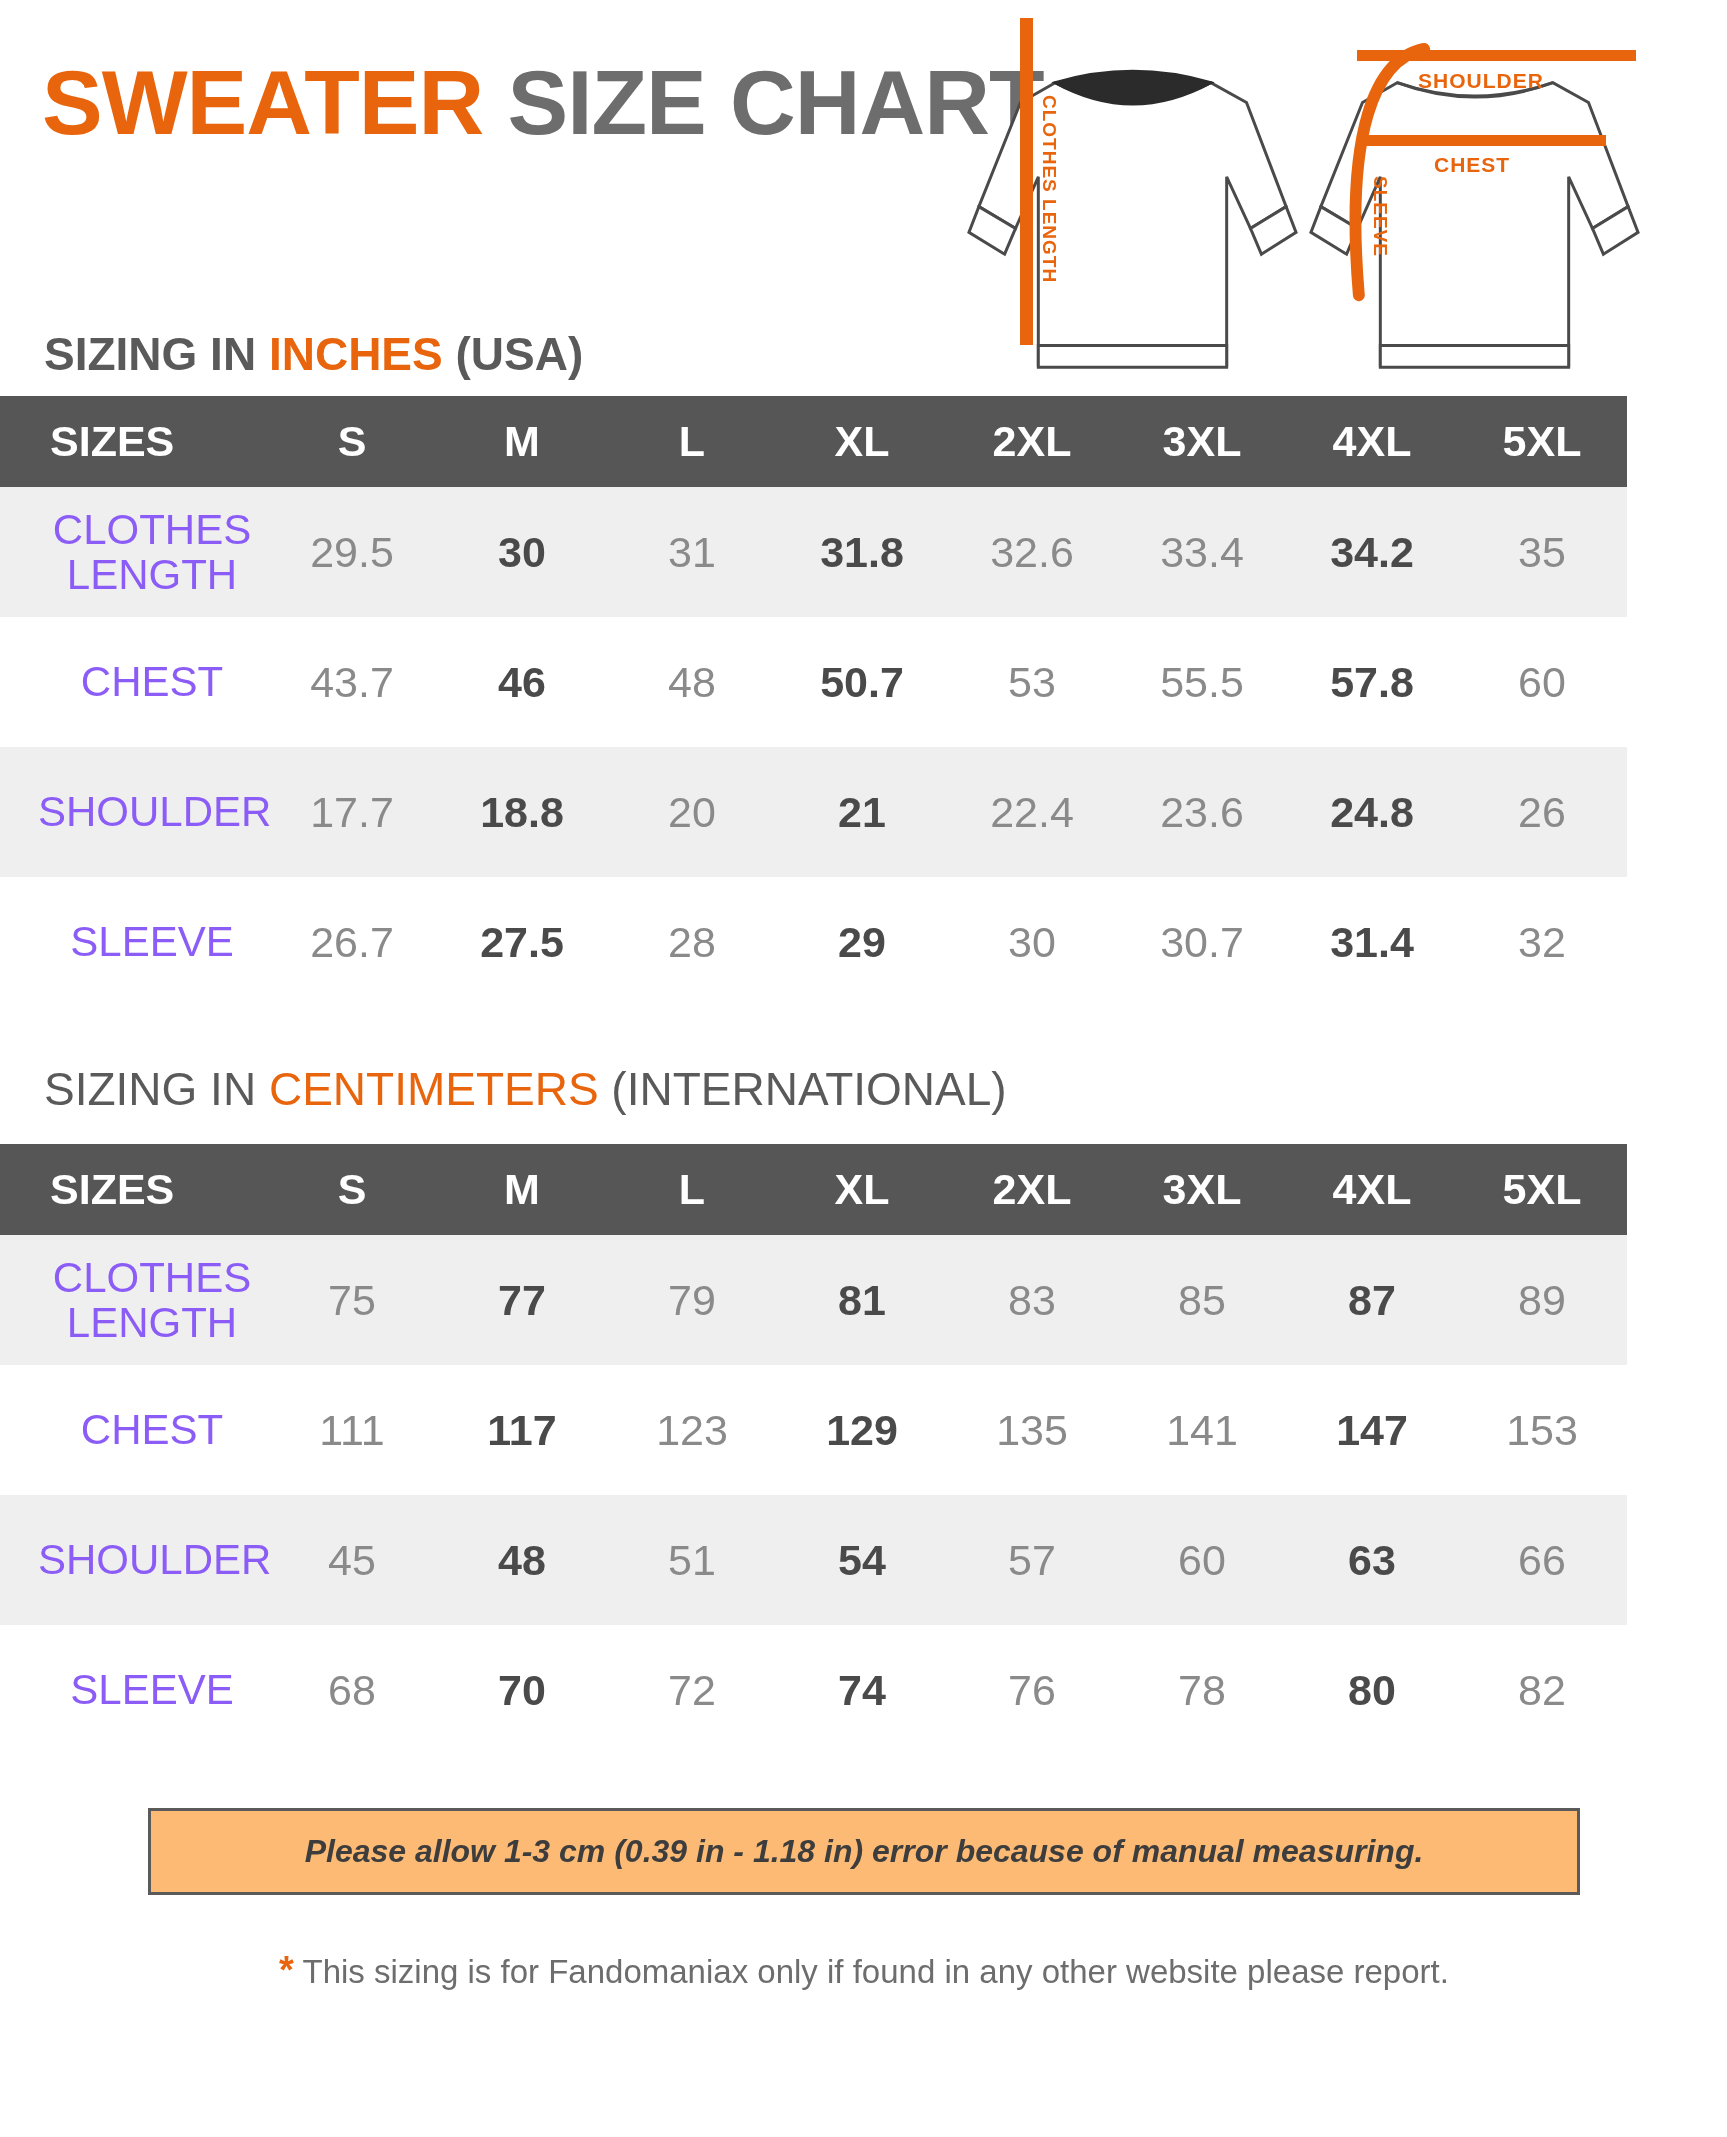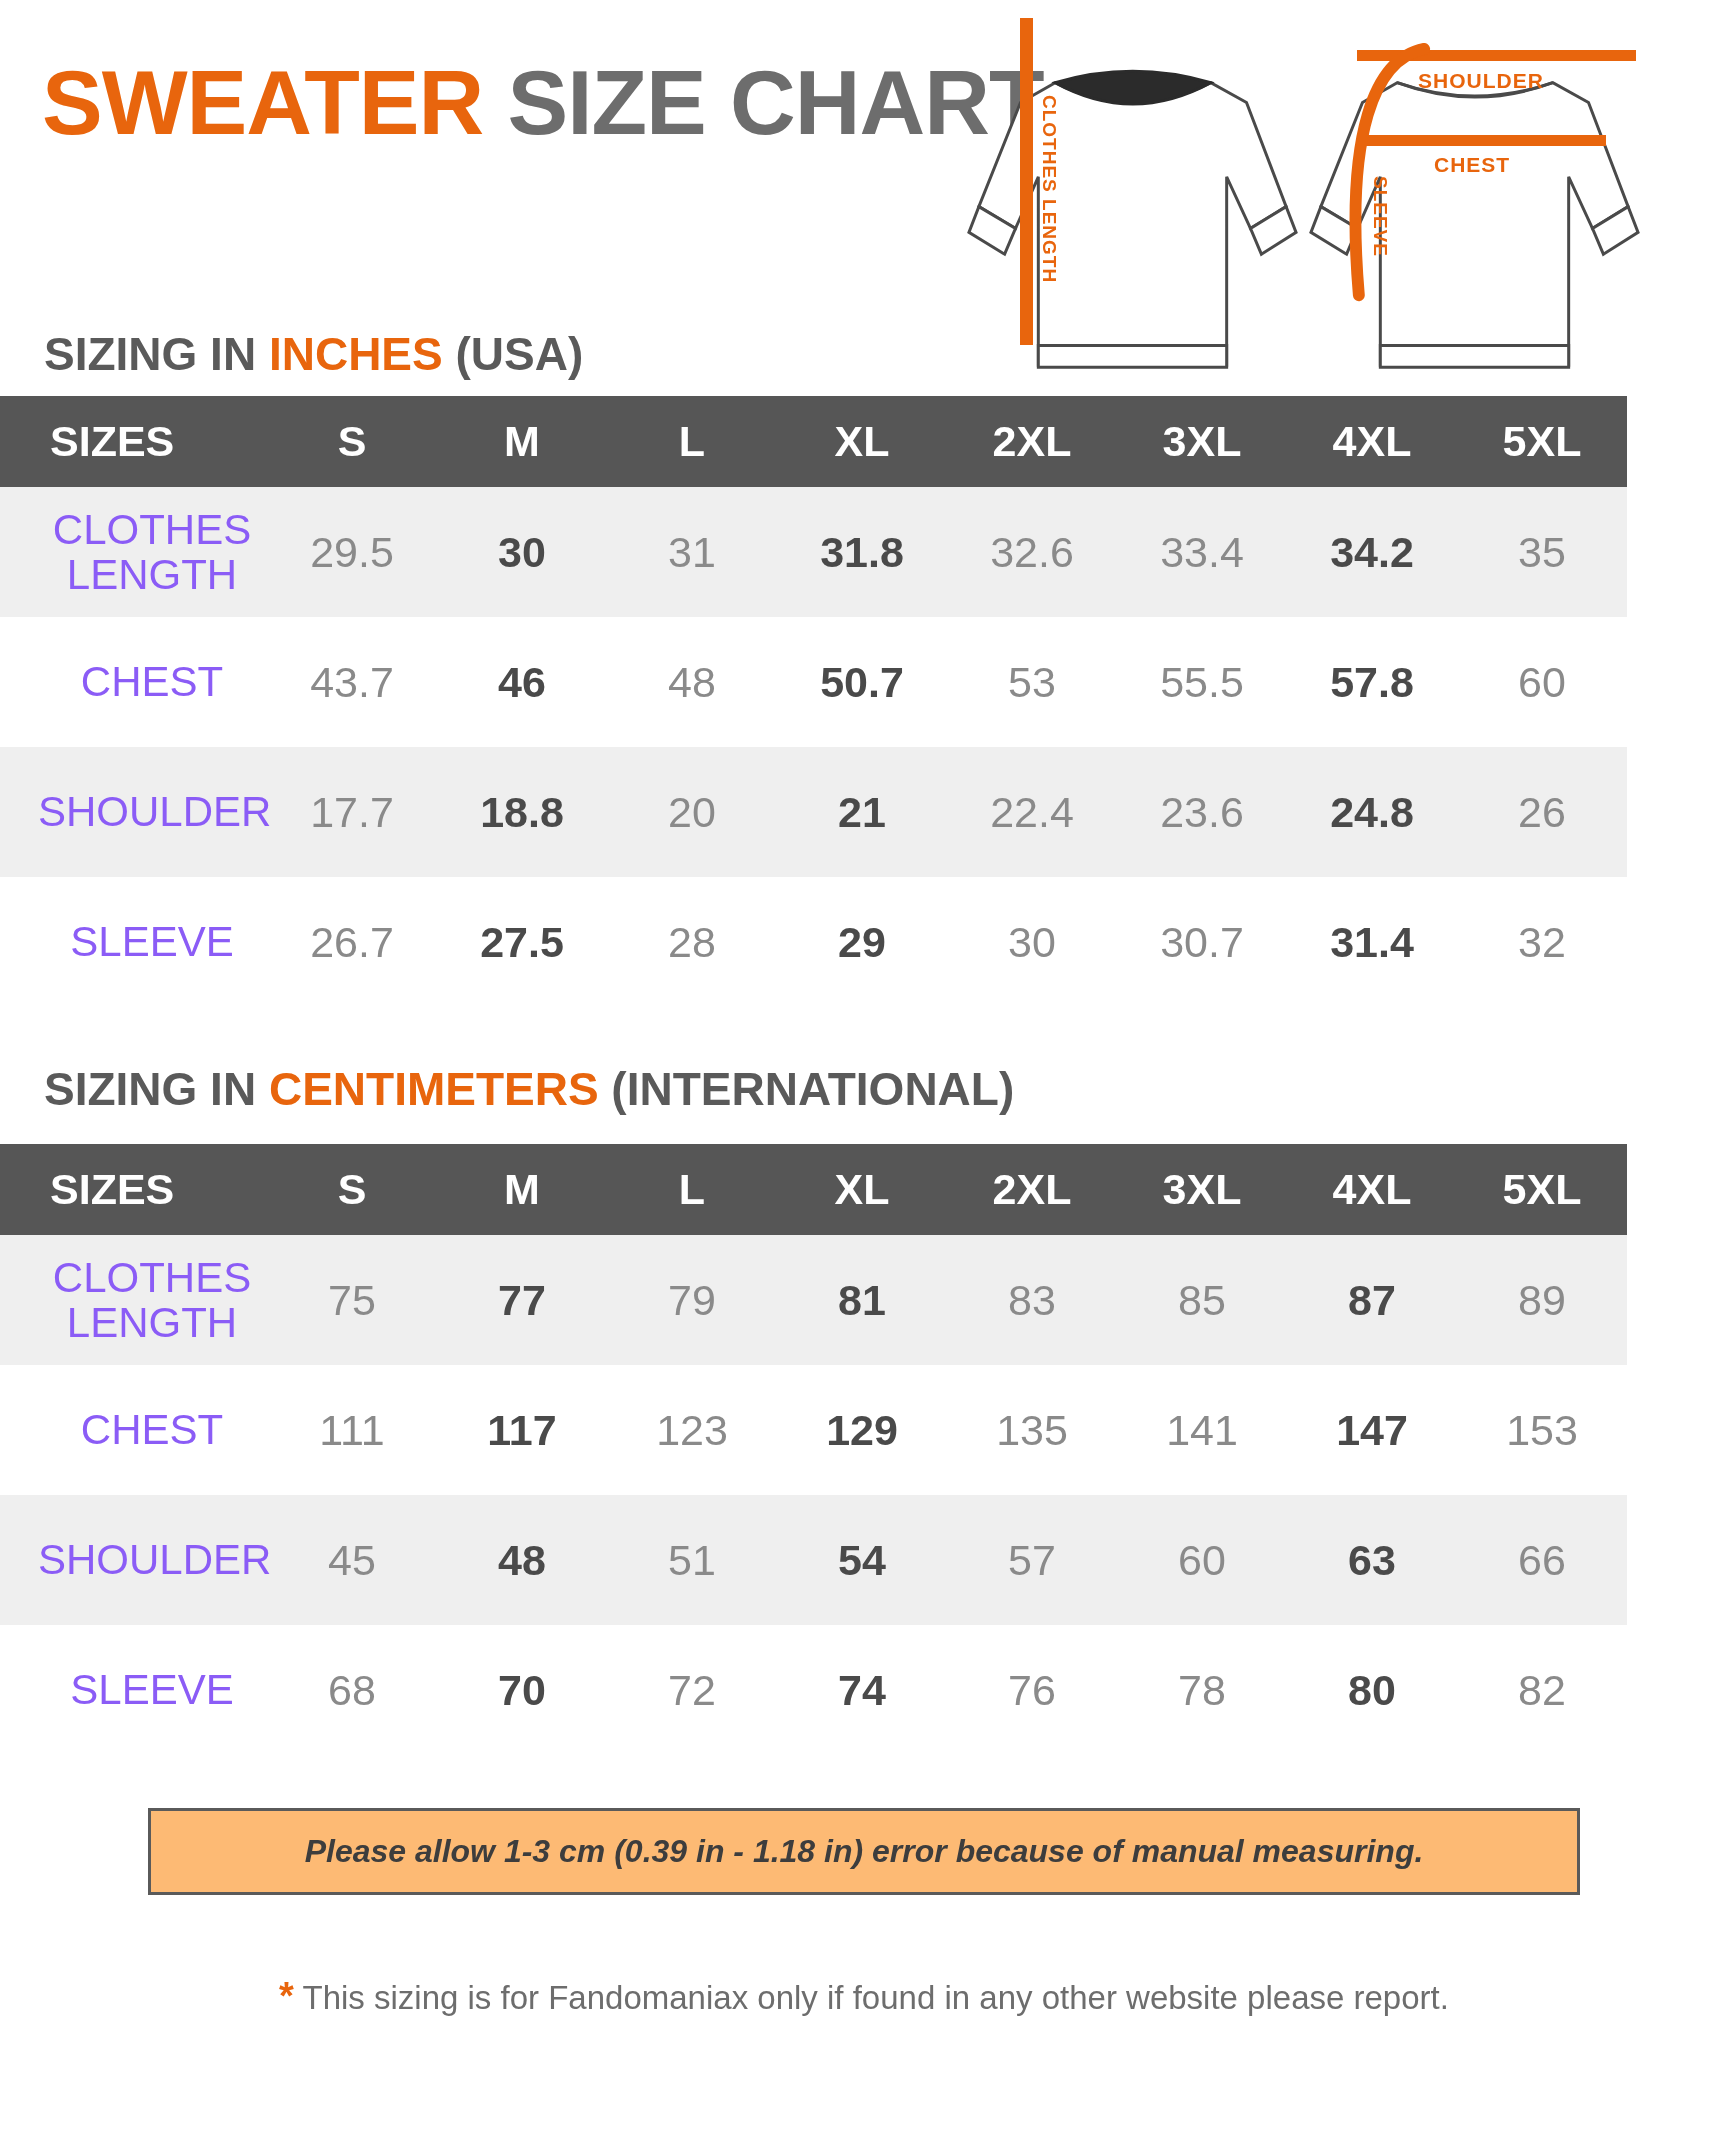--- a/index.html
+++ b/index.html
@@ -132,21 +132,21 @@
     font-weight: normal;
   }
   .cell.bold {
     color: #4a4a4a;
     font-weight: bold;
   }
 
   .subtitle2 {
     padding: 55px 12px 28px 44px;
     font-size: 46px;
-    font-weight: bold;
+    font-weight: normal;
     color: #5a5a5a;
     white-space: nowrap;
   }
   .subtitle2 .hl { color: #E8650D; }
 
   
   .note-box {
     margin: 53px auto 0 auto;
     width: 1426px;
     border: 3px solid #5a5a5a;
@@ -158,21 +158,21 @@
   }
   .note-text {
     font-size: 32px;
     font-weight: bold;
     font-style: italic;
     color: #3d3d3d;
     text-align: center;
     white-space: nowrap;
   }
   .disclaimer {
-    margin-top: 80px;
+    margin-top: 54px;
     text-align: center;
     font-size: 33px;
     color: #6d6d6d;
     white-space: nowrap;
   }
   .disclaimer .star {
     color: #E8650D;
     font-weight: bold;
     font-size: 38px;
   }

